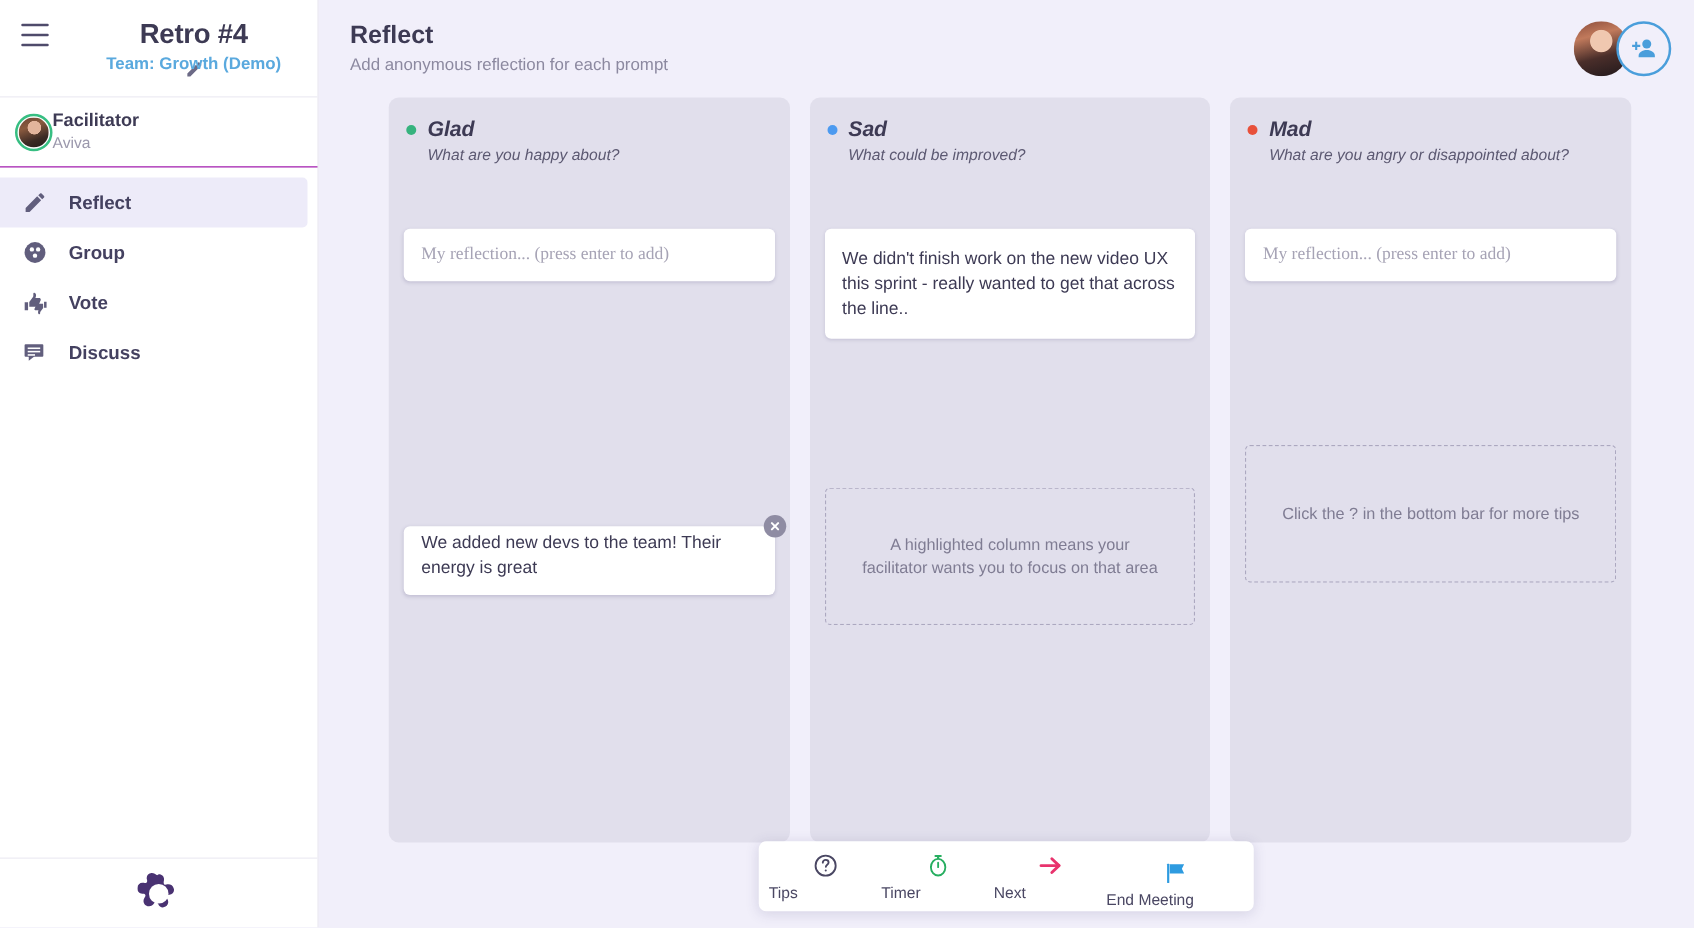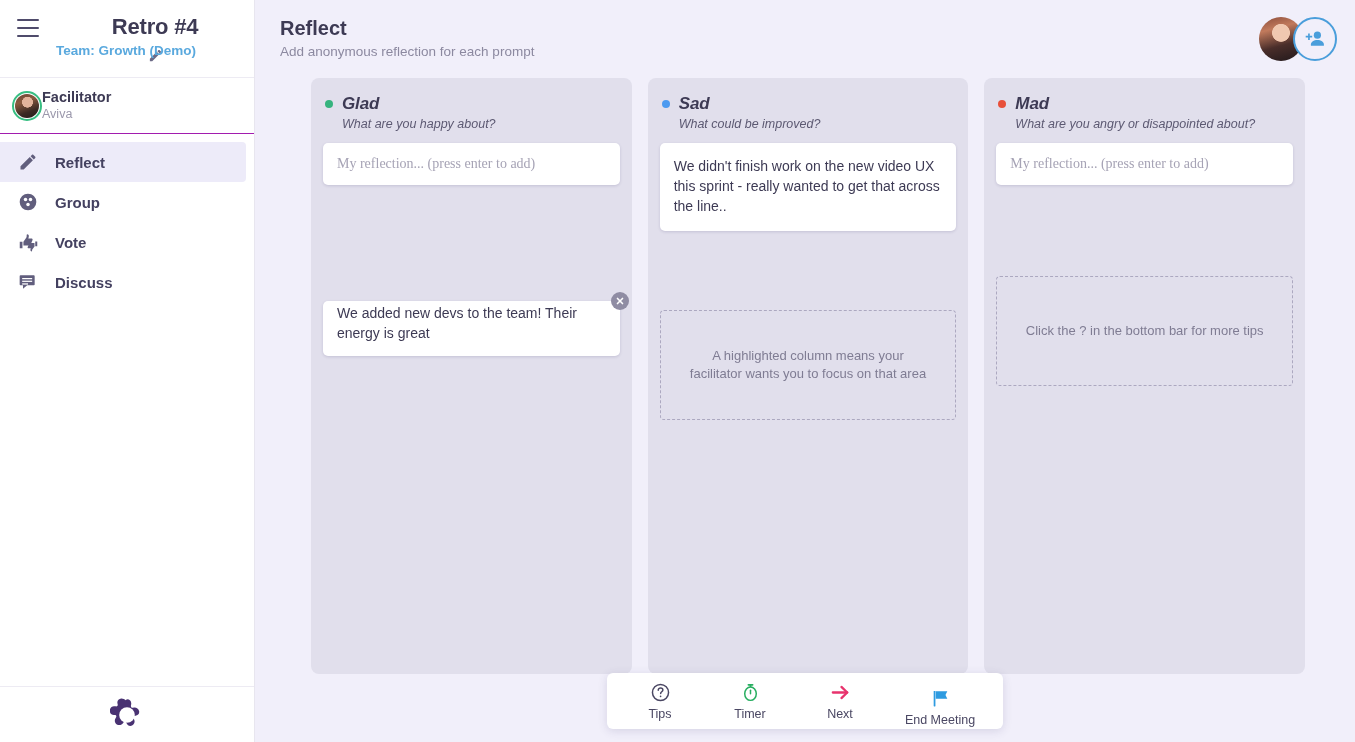--- a/index.html
+++ b/index.html
@@ -41,20 +41,21 @@
   }
   .sb-title {
     font-size: 22px; font-weight: 700; color: #3D3A54;
     letter-spacing: -0.2px; line-height: 26px;
   }
   .pencil-title { width: 15px; height: 15px; display:block; }
   .sb-team {
     margin-left: 56px; margin-top: 3px;
     font-size: 13.5px; color: #5AA9DE; font-weight: 600;
     cursor: pointer;
+    text-align: center;
   }
 
   .sb-facil {
     height: 56px;
     border-bottom: 1px solid #a21caf;
     display: flex; align-items: center;
     padding-left: 12px; 
   }
   .avatar-ring {
     width: 30px; height: 30px; border-radius: 50%;
@@ -132,20 +133,21 @@
     min-height: 0;
   }
   .column {
     flex: 1;
     background: #E1DFEC;
     border-radius: 8px;
     margin-bottom: 68px;
     padding: 14px 12px 10px 12px;
     display: flex; flex-direction: column;
     min-width: 0;
+    gap: 40px;
   }
   .col-head { padding: 2px 2px 0 2px; }
   .col-title-row { display: flex; align-items: center; gap: 9px; }
   .col-dot { width: 8px; height: 8px; border-radius: 50%; flex:0 0 8px; }
   .col-title {
     font-size: 17px; font-weight: 700; font-style: italic;
     color: #3D3A54; letter-spacing: -0.1px;
   }
   .col-prompt {
     font-size: 12.5px; font-style: italic; color: #5C5972;
@@ -201,21 +203,21 @@
     background: #FFFFFF;
     border-radius: 6px;
     box-shadow: 0 2px 10px rgba(70,60,120,0.16);
     height: 56px;
     display: flex; align-items: center;
     padding: 0 8px;
   }
   .bb-item {
     width: 90px; height: 56px;
     display: flex; flex-direction: column;
-    align-items: center; justify-content: center;
+    justify-content: center;
     gap: 3px; cursor: pointer;
   }
   .bb-ico { height: 22px; display:flex; align-items:center; justify-content:center; }
   .bb-label { font-size: 12.5px; color: #4A4763; }
 </style>
 </head>
 <body>
 
 <div id="sidebar">
 

